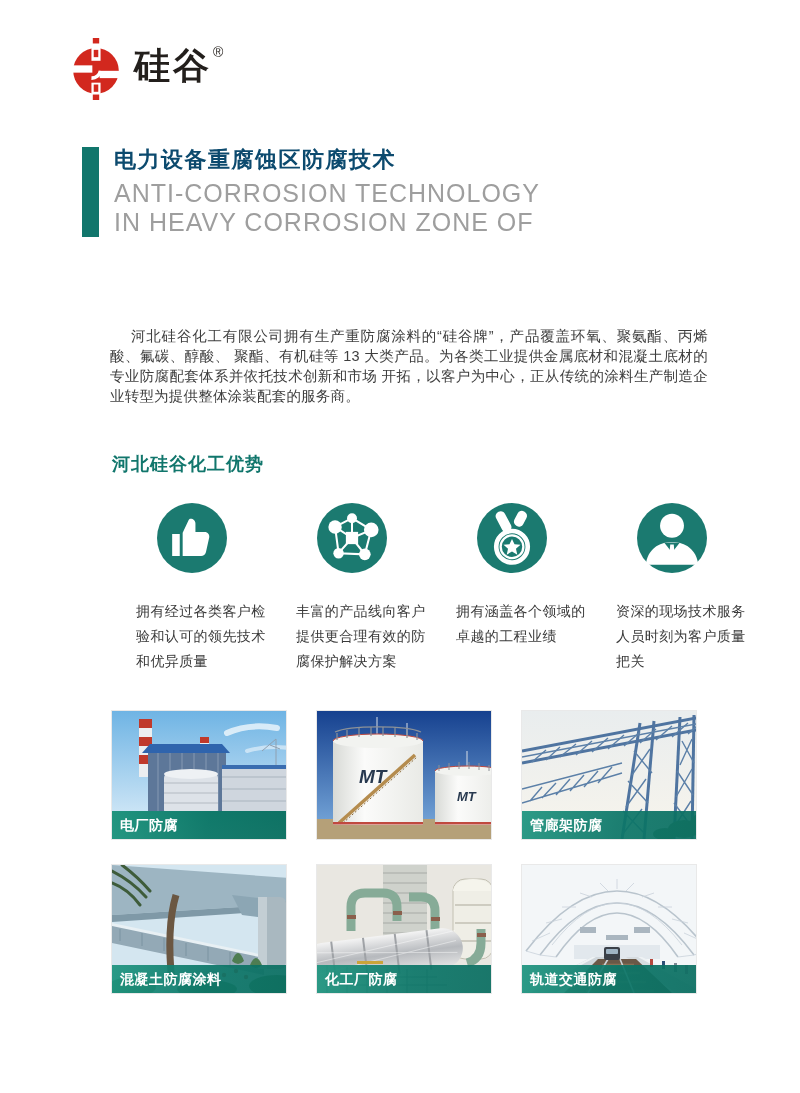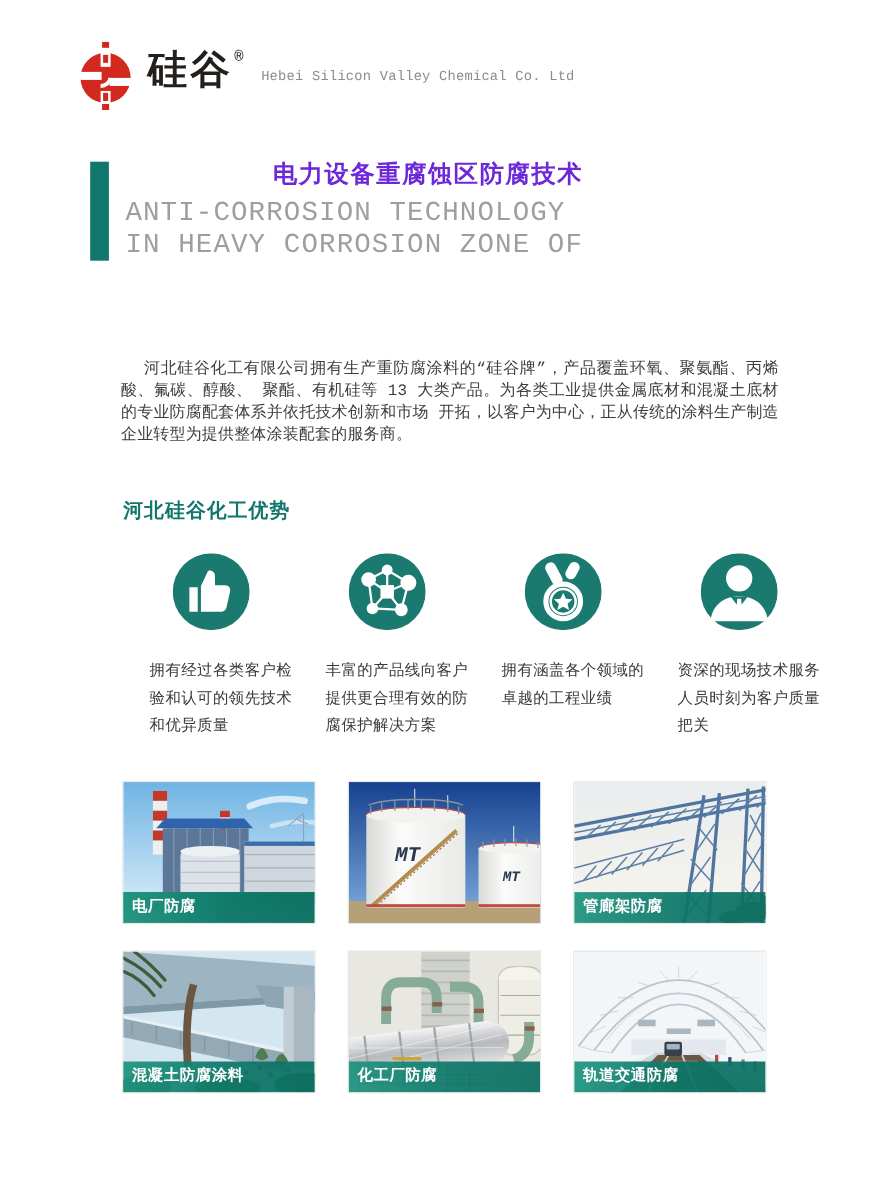--- a/index.html
+++ b/index.html
@@ -1,31 +1,31 @@
 <!DOCTYPE html>
 <html><head>
 <meta charset="utf-8">
 <style>
   html,body{margin:0;padding:0;background:#ffffff;}
   .page{position:relative;width:800px;height:1093px;background:#fff;overflow:hidden;
-        font-family:Liberation Mono, monospace;color:#333;}
+        font-family:Liberation Sans, sans-serif;color:#333;}
 
   
   .logo-row{position:absolute;left:68px;top:38px;display:flex;align-items:flex-start;}
   .logo-mark{width:56px;height:62px;}
   .brand-wrap{margin-left:10px;display:flex;align-items:flex-start;padding-top:10px;}
   .brand-zh{font-size:36px;font-weight:bold;color:#231f1c;letter-spacing:3px;line-height:1;}
   .reg{font-size:14px;color:#231f1c;margin-left:1px;position:relative;top:-4px;}
   .company-en{margin-left:16px;font-size:12.5px;color:#8c8c8c;padding-top:25px;letter-spacing:0.2px;}
 
   
   .title-block{position:absolute;left:82px;top:147px;display:flex;}
   .title-bar{width:17px;background:#11766c;}
   .title-content{padding-left:15px;}
-  .title-zh{font-size:22px;font-weight:bold;color:#6d28d9;letter-spacing:1.5px;line-height:1.2;margin:0 0 6px 0;text-align:right;}
+  .title-zh{font-size:22px;font-weight:bold;color:#0c4a6e;letter-spacing:1.5px;line-height:1.2;margin:0 0 6px 0;}
   .title-en{font-size:25px;color:#9e9e9e;line-height:29px;letter-spacing:1px;font-weight:400;}
 
   
   .intro{position:absolute;left:110px;top:311px;width:598px;font-size:14.5px;line-height:20px;
          color:#3e3e3e;text-align:justify;text-indent:21px;letter-spacing:0.2px;}
 
   
   .adv-title{position:absolute;left:112px;top:452px;font-size:18px;font-weight:bold;color:#11766c;letter-spacing:1px;}
   .adv-row{position:absolute;left:112px;top:503px;display:flex;margin-left:24px;}
   .adv-col{width:160px;}
@@ -57,21 +57,20 @@
       <rect x="23" y="49" width="10" height="17" fill="#ffffff"></rect>
       <rect x="25.5" y="13" width="5" height="8" fill="#d2281e"></rect>
       <rect x="25.5" y="51" width="5" height="8" fill="#d2281e"></rect>
       <rect x="24.5" y="62" width="7" height="6" fill="#d2281e"></rect>
       <path d="M33 36 a10 10 0 0 1 -10 8" fill="none" stroke="#ffffff" stroke-width="4"></path>
     </svg>
     <div class="brand-wrap">
       <span class="brand-zh">硅谷</span>
       <span class="reg">®</span>
     </div>
-    <div class="company-en">Hebei Silicon Valley Chemical Co. Ltd</div>
   </div>
 
   <div class="title-block">
     <div class="title-bar"></div>
     <div class="title-content">
       <h1 class="title-zh">电力设备重腐蚀区防腐技术</h1>
       <div class="title-en">ANTI-CORROSION TECHNOLOGY</div>
       <div class="title-en">IN HEAVY CORROSION ZONE OF</div>
     </div>
   </div>

